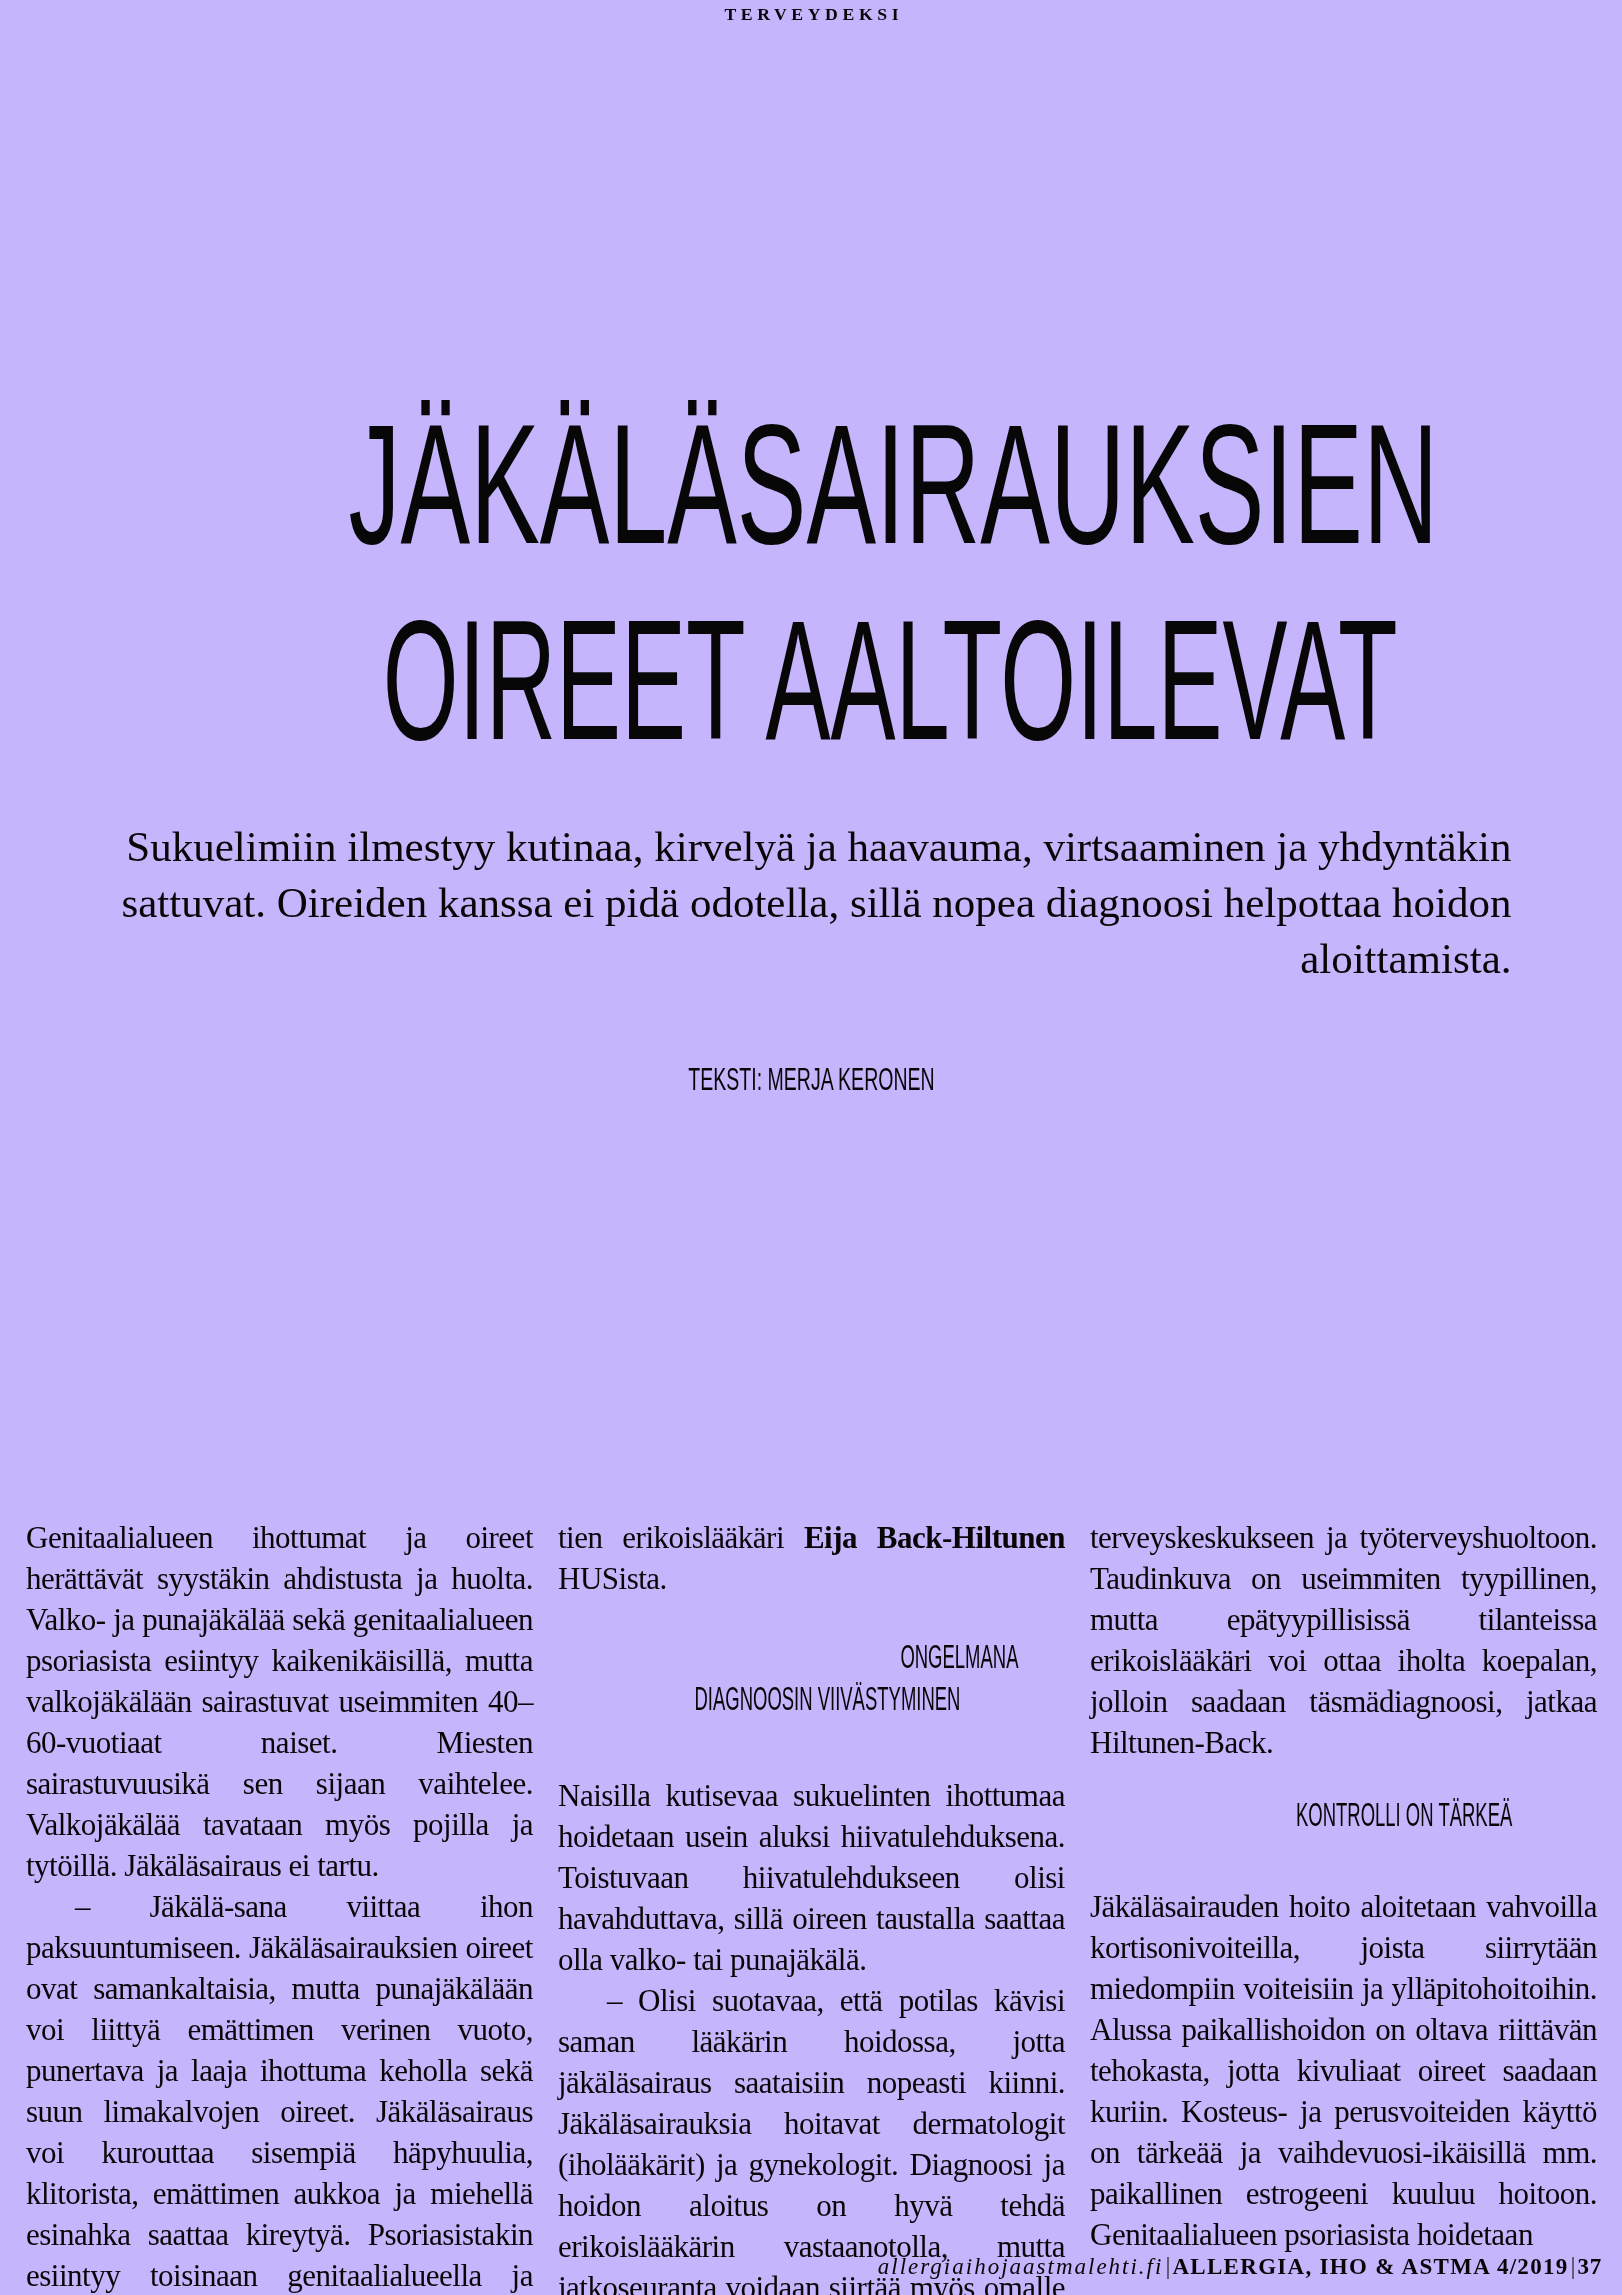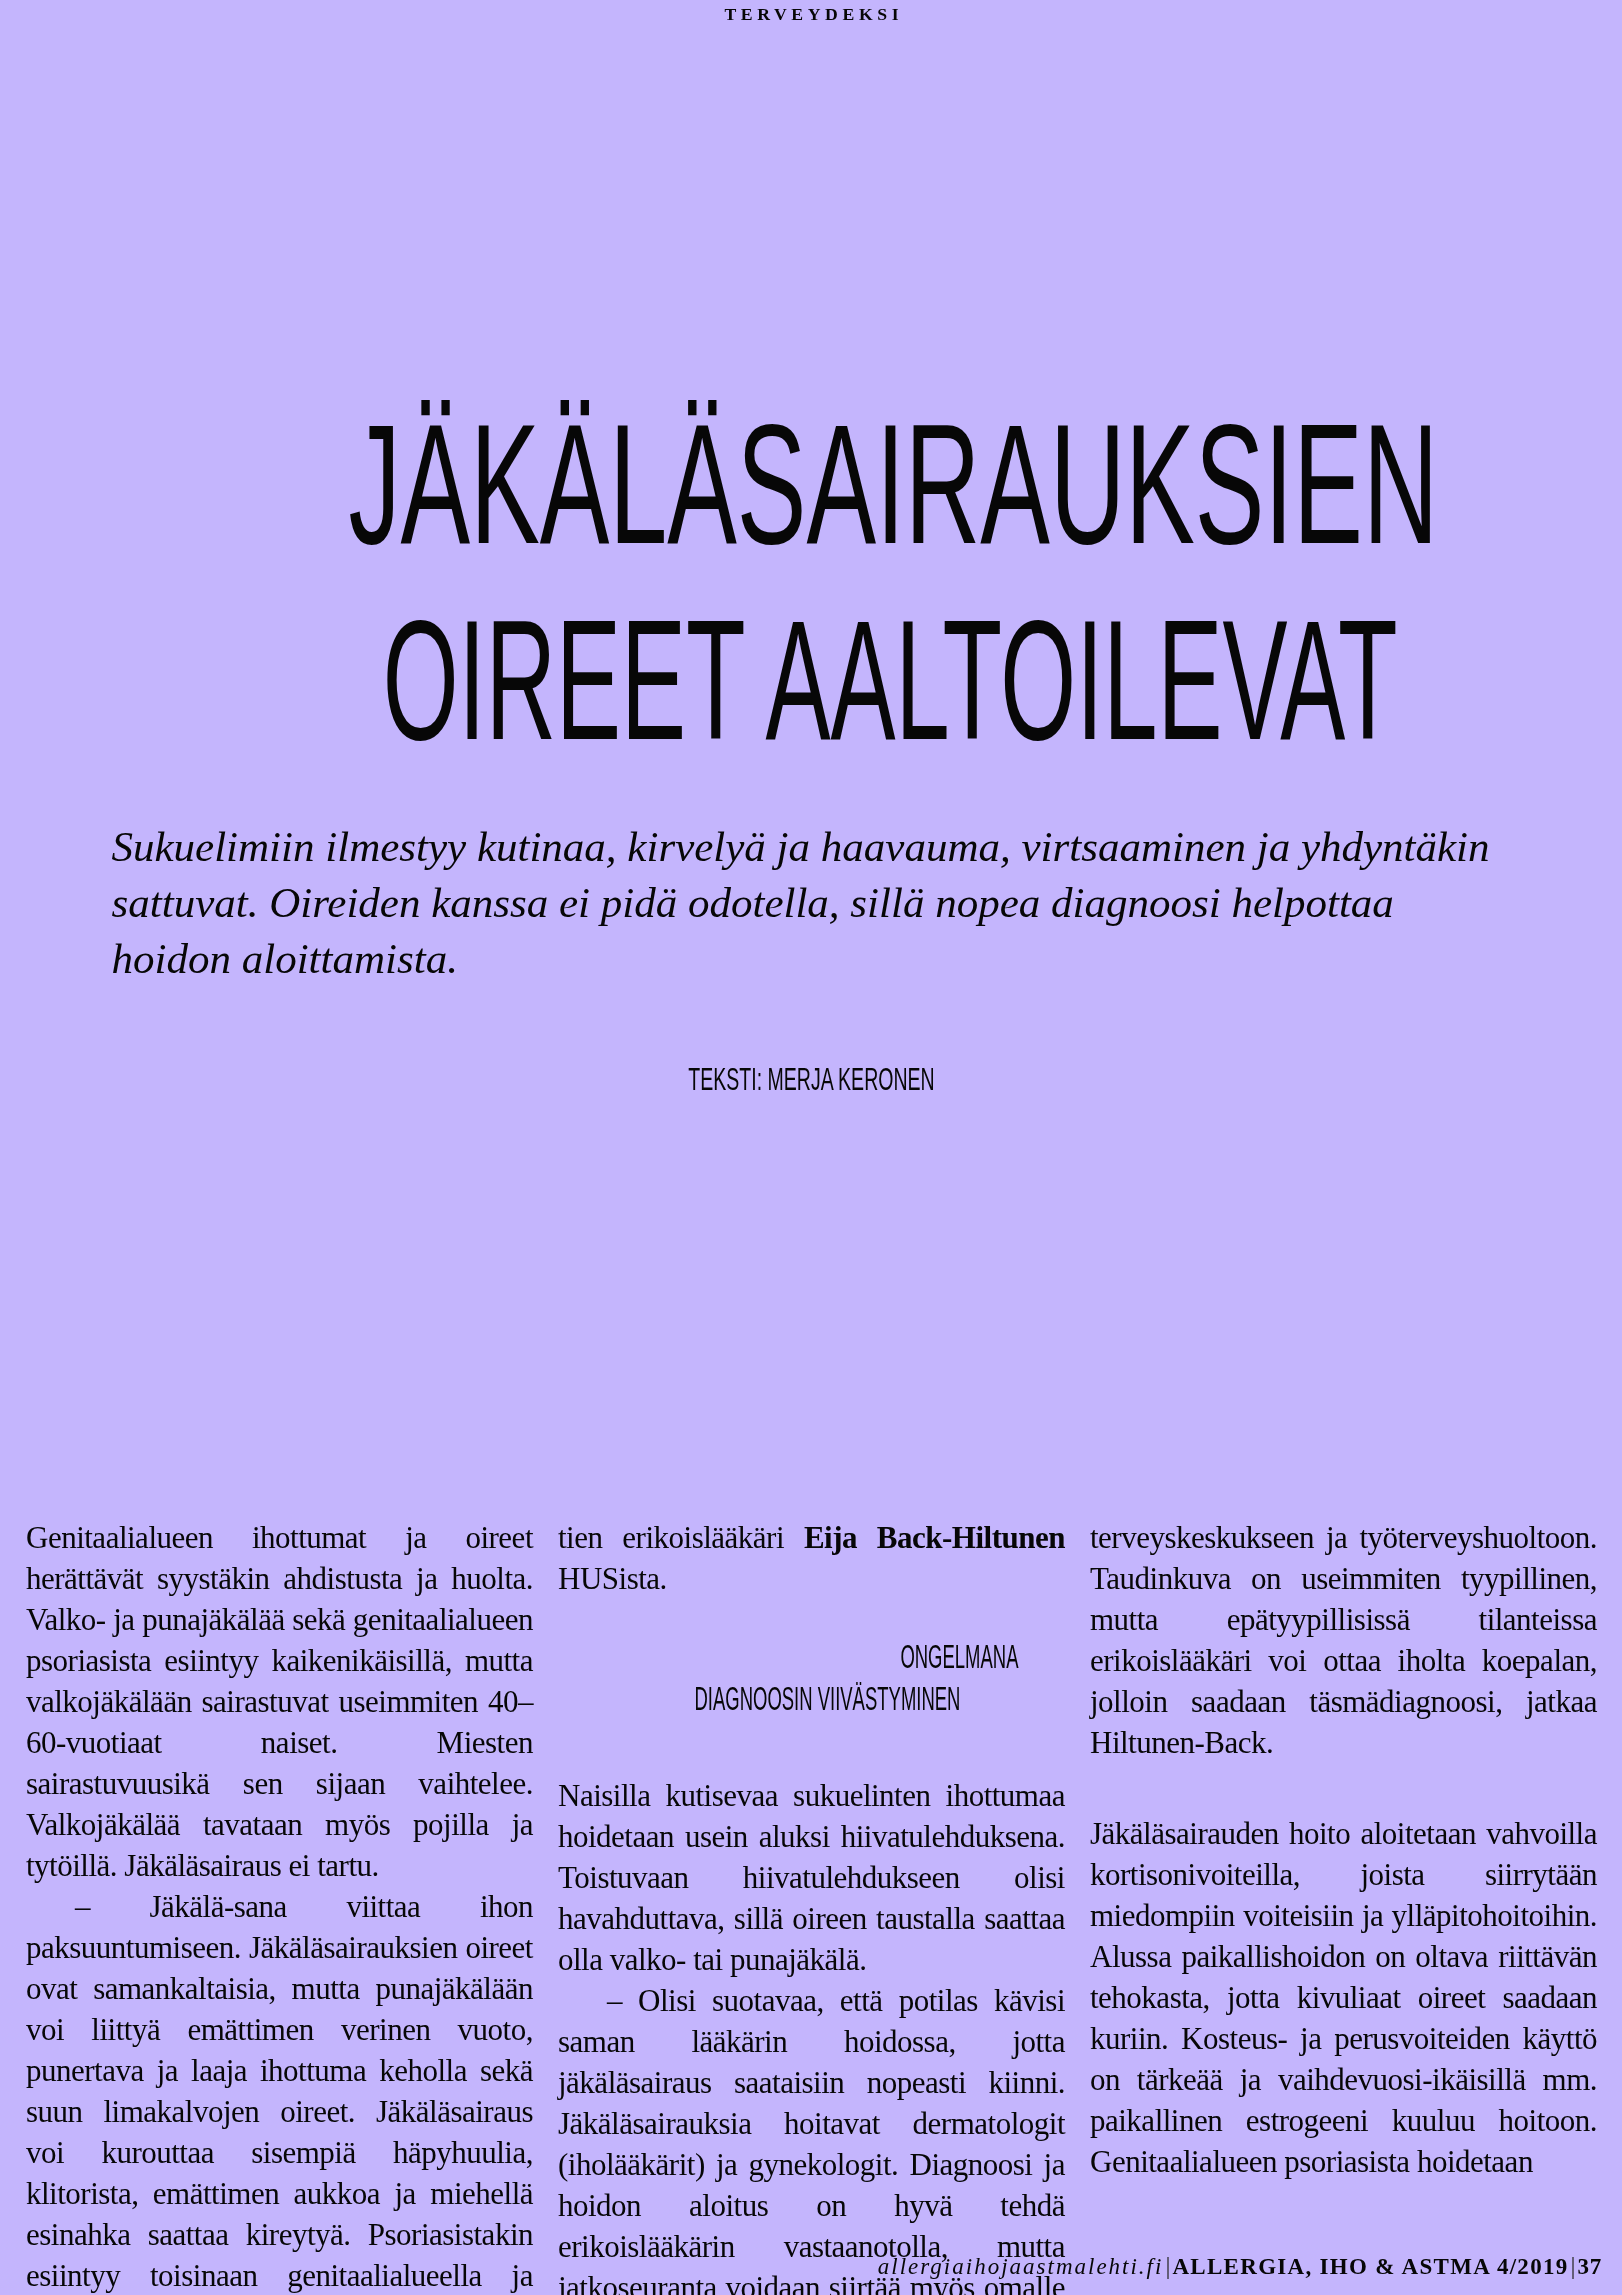--- a/index.html
+++ b/index.html
@@ -33,25 +33,24 @@
     white-space:nowrap;
   }
   .title .line{display:block;}
   .title .squeeze{display:inline-block;transform-origin:50% 50%;}
   .squeeze-t1{transform:scaleX(0.61);}
   .squeeze-t2{transform:scaleX(0.57);}
   
   .lede{
     position:absolute;top:819px;left:50%;transform:translateX(-50%);
     width:1400px;
-    text-align:left;
+    text-align:right;
     font-family:"Liberation Serif", serif;
     font-size:43px;
     line-height:56px;
-    font-style:italic;
   }
   
   .byline{
     position:absolute;top:1063px;left:0;width:100%;
     text-align:center;
     font-family:"Liberation Sans", sans-serif;
     font-size:31px;
     line-height:34px;
     white-space:nowrap;
   }
@@ -131,20 +130,21 @@
         <span class="line"><span class="squeeze-sub">ONGELMANA</span></span>
         <span class="line"><span class="squeeze-sub">DIAGNOOSIN VIIVÄSTYMINEN</span></span>
       </div>
       <p>Naisilla kutisevaa sukuelinten ihottumaa hoidetaan usein aluksi hiivatulehduksena. Toistuvaan hiivatulehdukseen olisi havahduttava, sillä oireen taustalla saattaa olla valko- tai punajäkälä.</p>
       <p class="indent">– Olisi suotavaa, että potilas kävisi saman lääkärin hoidossa, jotta jäkäläsairaus saataisiin nopeasti kiinni. Jäkäläsairauksia hoitavat dermatologit (iholääkärit) ja gynekologit. Diagnoosi ja hoidon aloitus on hyvä tehdä erikoislääkärin vastaanotolla, mutta jatkoseuranta voidaan siirtää myös omalle lääkärille</p>
     </div>
 
     <div class="col">
       <p>terveyskeskukseen ja työterveyshuoltoon. Taudinkuva on useimmiten tyypillinen, mutta epätyypillisissä tilanteissa erikoislääkäri voi ottaa iholta koepalan, jolloin saadaan täsmädiagnoosi, jatkaa Hiltunen-Back.</p>
       <div class="subhead subhead-2">
+        <span class="line"><span class="squeeze-sub">KONTROLLI ON TÄRKEÄ</span></span>
       </div>
       <p>Jäkäläsairauden hoito aloitetaan vahvoilla kortisonivoiteilla, joista siirrytään miedompiin voiteisiin ja ylläpitohoitoihin. Alussa paikallishoidon on oltava riittävän tehokasta, jotta kivuliaat oireet saadaan kuriin. Kosteus- ja perusvoiteiden käyttö on tärkeää ja vaihdevuosi-ikäisillä mm. paikallinen estrogeeni kuuluu hoitoon. Genitaalialueen psoriasista hoidetaan</p>
     </div>
 
   </div>
 
   <div class="footer">
     <span class="site">allergiaihojaastmalehti.fi</span>
     <span class="bar">|</span>
     <span class="issue">ALLERGIA, IHO &amp; ASTMA 4/2019</span>

